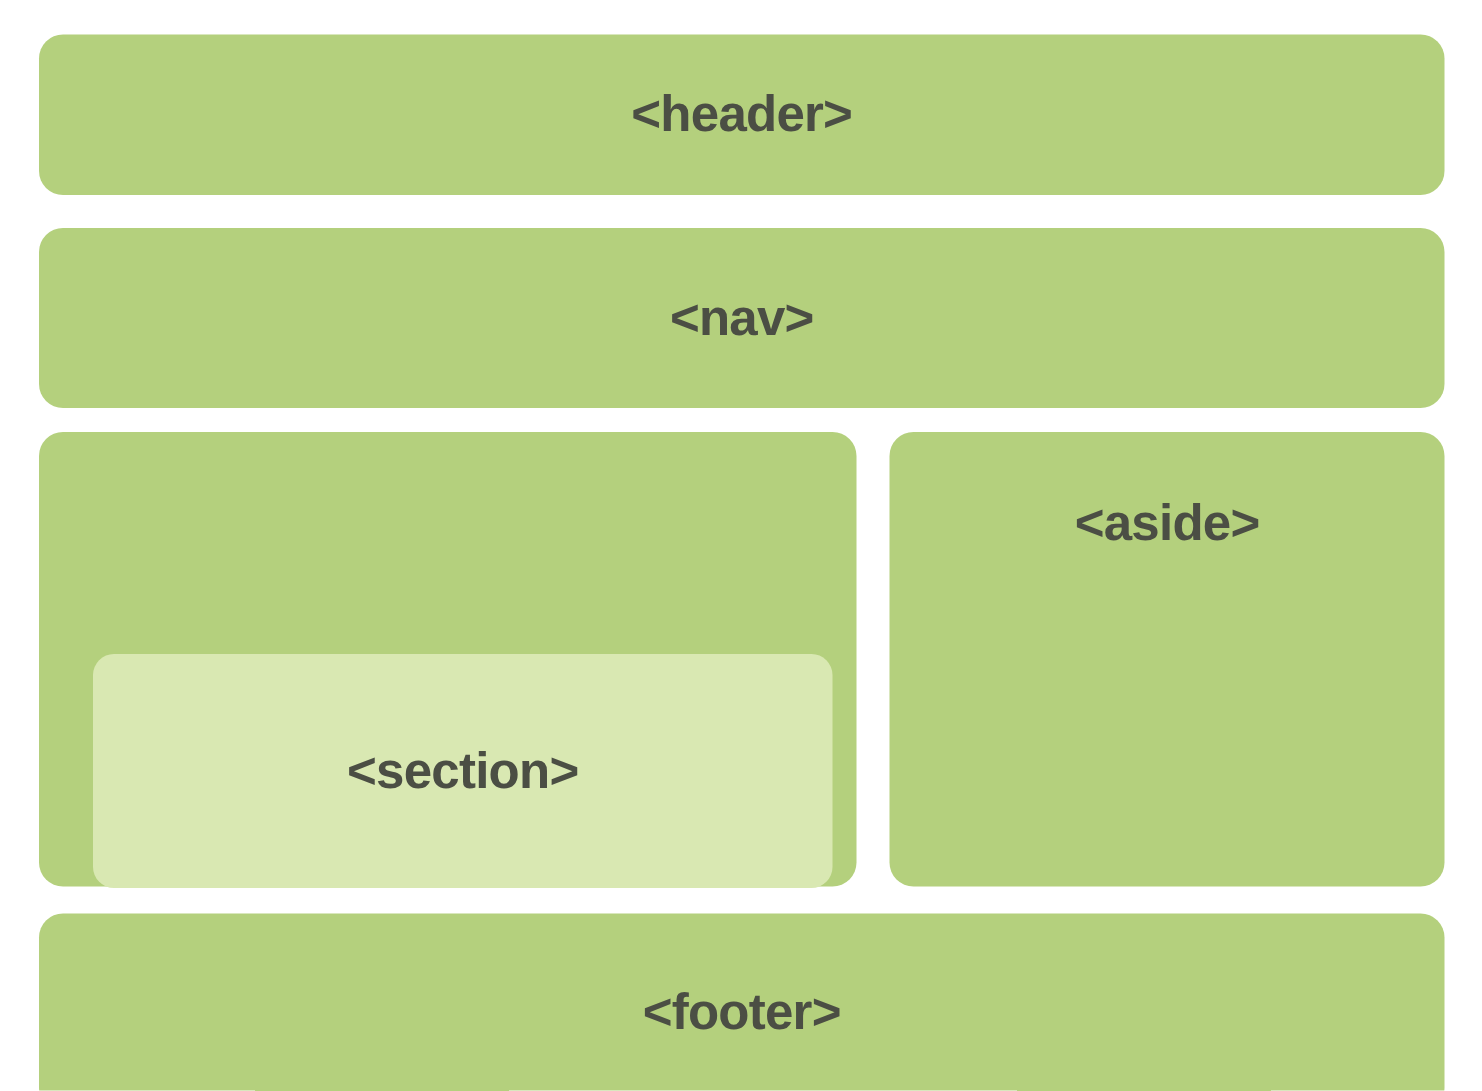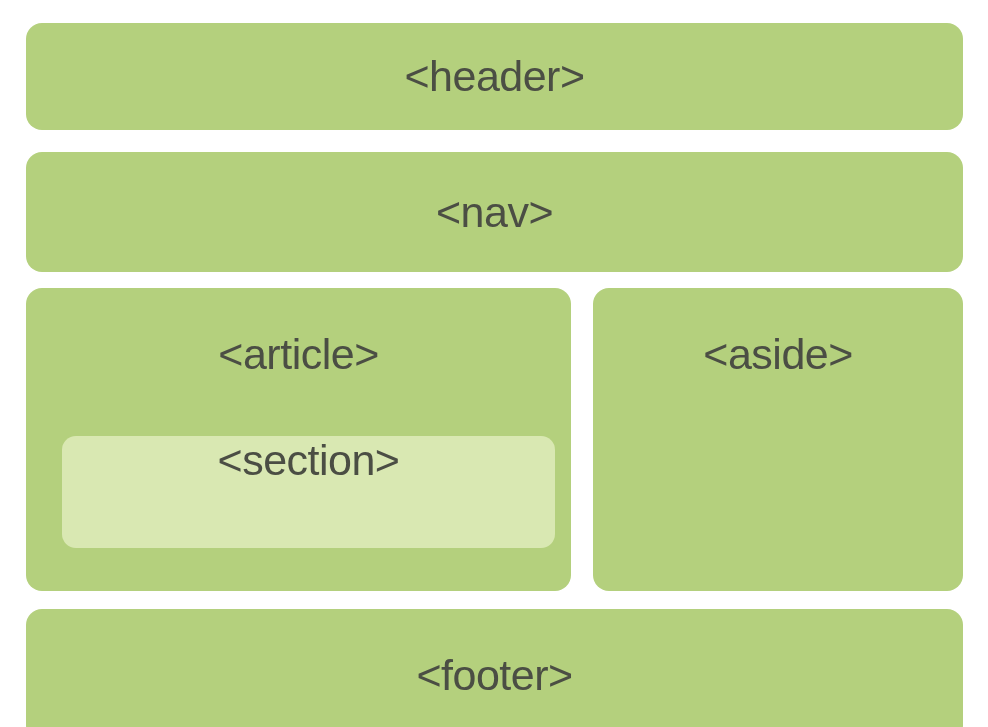--- a/index.html
+++ b/index.html
@@ -14,22 +14,22 @@
     background: var(--bg, #ffffff);
     font-family: "Liberation Sans", sans-serif;
     box-sizing: border-box;
     padding: 23px 25px 22px 26px;
   }
   .box {
     background: var(--box-green, #b4d07d);
     border-radius: 16px;
     box-sizing: border-box;
     color: var(--label-color, #4b4e44);
-    font-weight: normal;
-    font-size: 43px;
+    font-weight: bold;
+    font-size: 34px;
     letter-spacing: -0.5px;
   }
   .label {
     display: block;
     white-space: nowrap;
   }
   .box-header, .box-nav, .box-footer {
     width: 937px;
     display: flex;
     align-items: center;
@@ -50,24 +50,25 @@
     text-align: center;
   }
   .box-article > .label {
     margin-top: 42px;
   }
   .box-section {
     position: absolute;
     left: 36px;
     top: 148px;
     width: 493px;
-    height: 112px;
+    height: 156px;
     background: var(--section-green, #d9e8b2);
     border-radius: 14px;
     display: flex;
+    align-items: center;
     justify-content: center;
   }
   .box-aside {
     width: 384px;
     height: 303px;
     text-align: center;
   }
   .box-aside > .label {
     margin-top: 42px;
   }
@@ -82,21 +83,20 @@
     <span class="label">&lt;header&gt;</span>
   </div>
 
   <div class="box box-nav">
     <span class="label">&lt;nav&gt;</span>
   </div>
 
   <div class="middle-row">
 
     <div class="box box-article">
-      <span class="label">&lt;article&gt;</span>
       <div class="box-section">
         <span class="label">&lt;section&gt;</span>
       </div>
     </div>
 
     <div class="box box-aside">
       <span class="label">&lt;aside&gt;</span>
     </div>
 
   </div>

